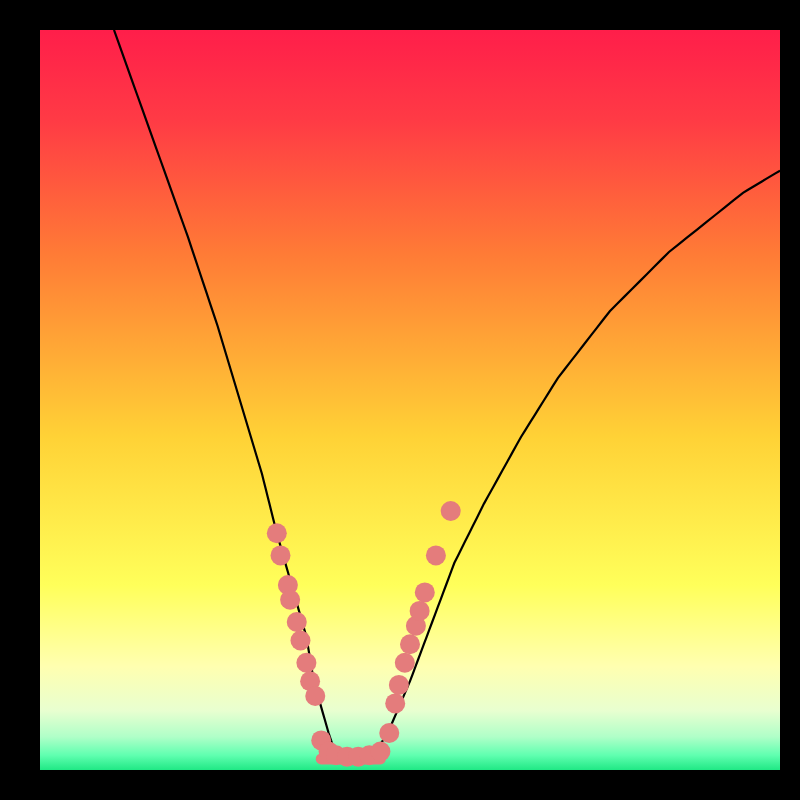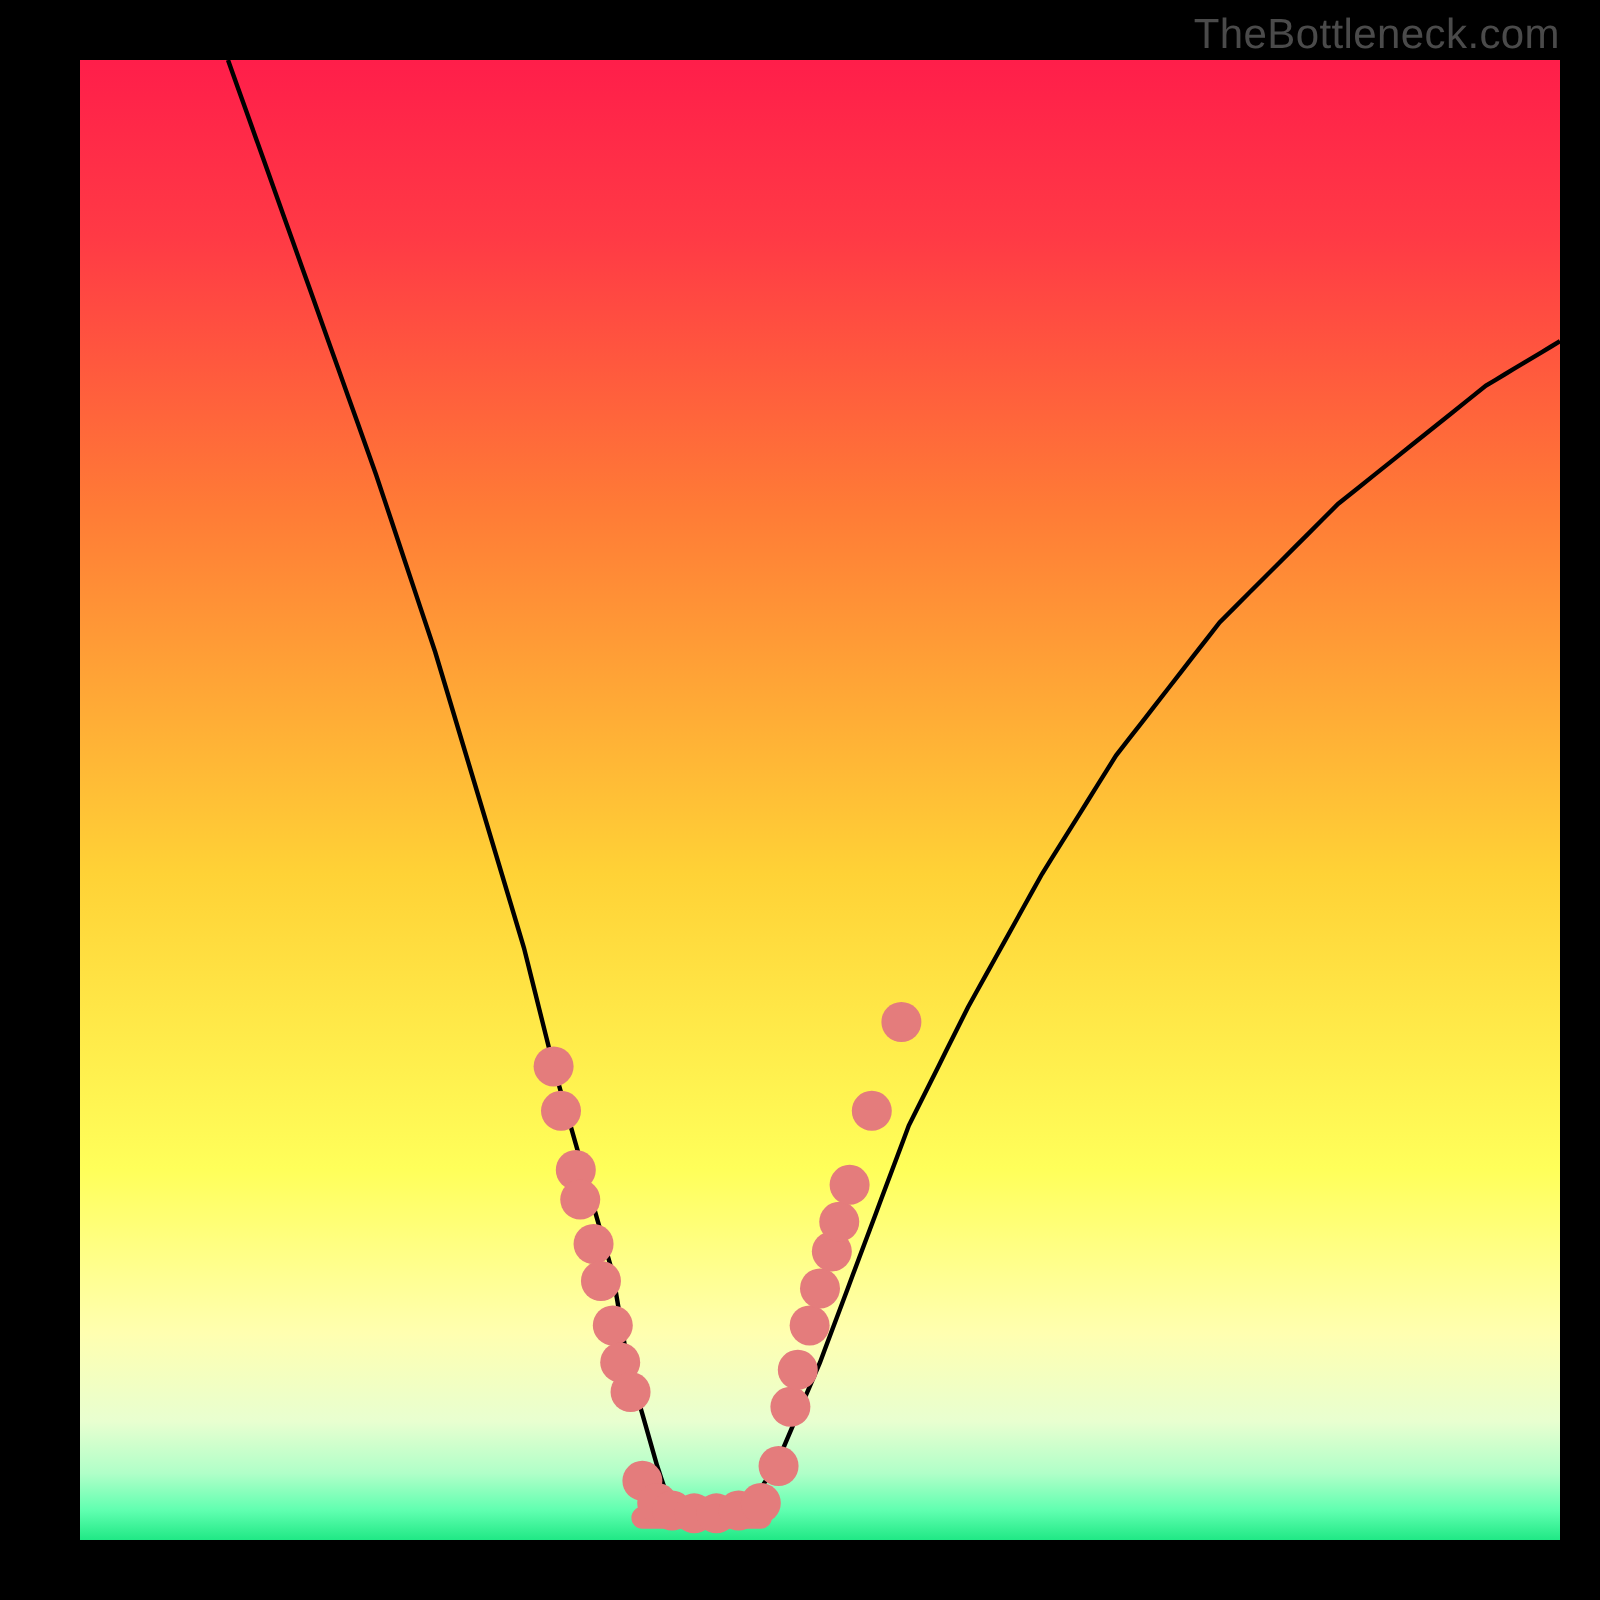--- a/index.html
+++ b/index.html
@@ -6,21 +6,20 @@
   body { width: 800px; height: 800px; overflow: hidden; background: #000; font-family: Arial, sans-serif; }
   .frame { width: 800px; height: 800px; background: #000; position: relative; }
   .watermark { position: absolute; top: 6px; right: 20px; color: #4a4a4a; font-size: 21px; font-weight: 500; letter-spacing: 0.2px; }
   .plot { position: absolute; left: 40px; top: 30px; width: 740px; height: 740px; }
   svg { display: block; }
 </style>
 </head>
 <body>
 
 <div class="frame">
-  <div class="watermark">TheBottleneck.com</div>
   <div class="plot">
     <svg id="svg" width="740" height="740" viewBox="0 0 740 740">
         <defs>
           <linearGradient id="bg" x1="0" y1="0" x2="0" y2="1">
             <stop offset="0%" stop-color="#ff1e4a"></stop>
             <stop offset="12%" stop-color="#ff3a45"></stop>
             <stop offset="30%" stop-color="#ff7a36"></stop>
             <stop offset="55.00000000000001%" stop-color="#ffd236"></stop>
             <stop offset="75%" stop-color="#ffff5a"></stop>
             <stop offset="86%" stop-color="#ffffb0"></stop>

